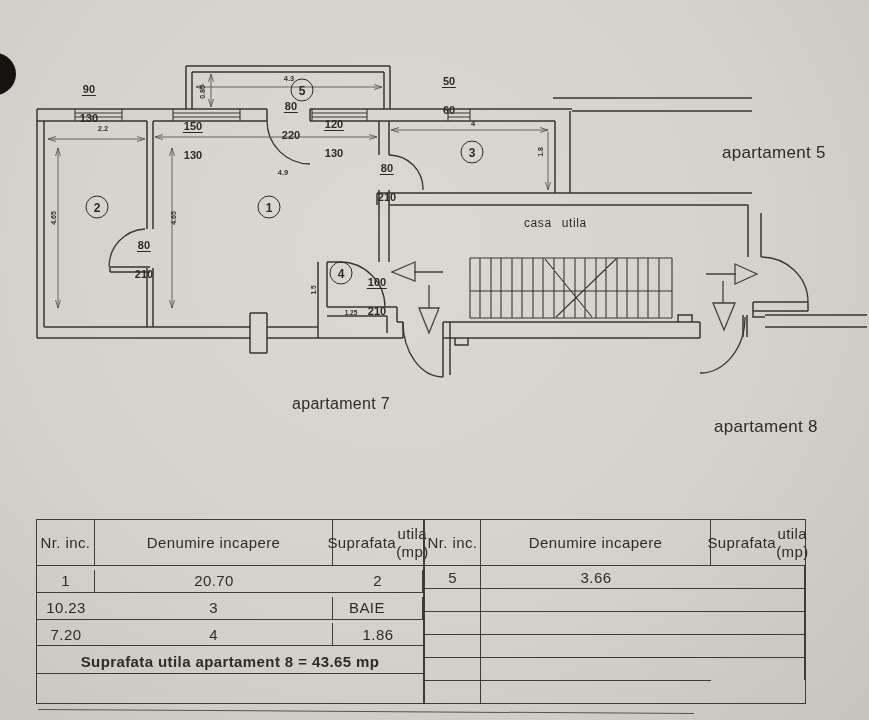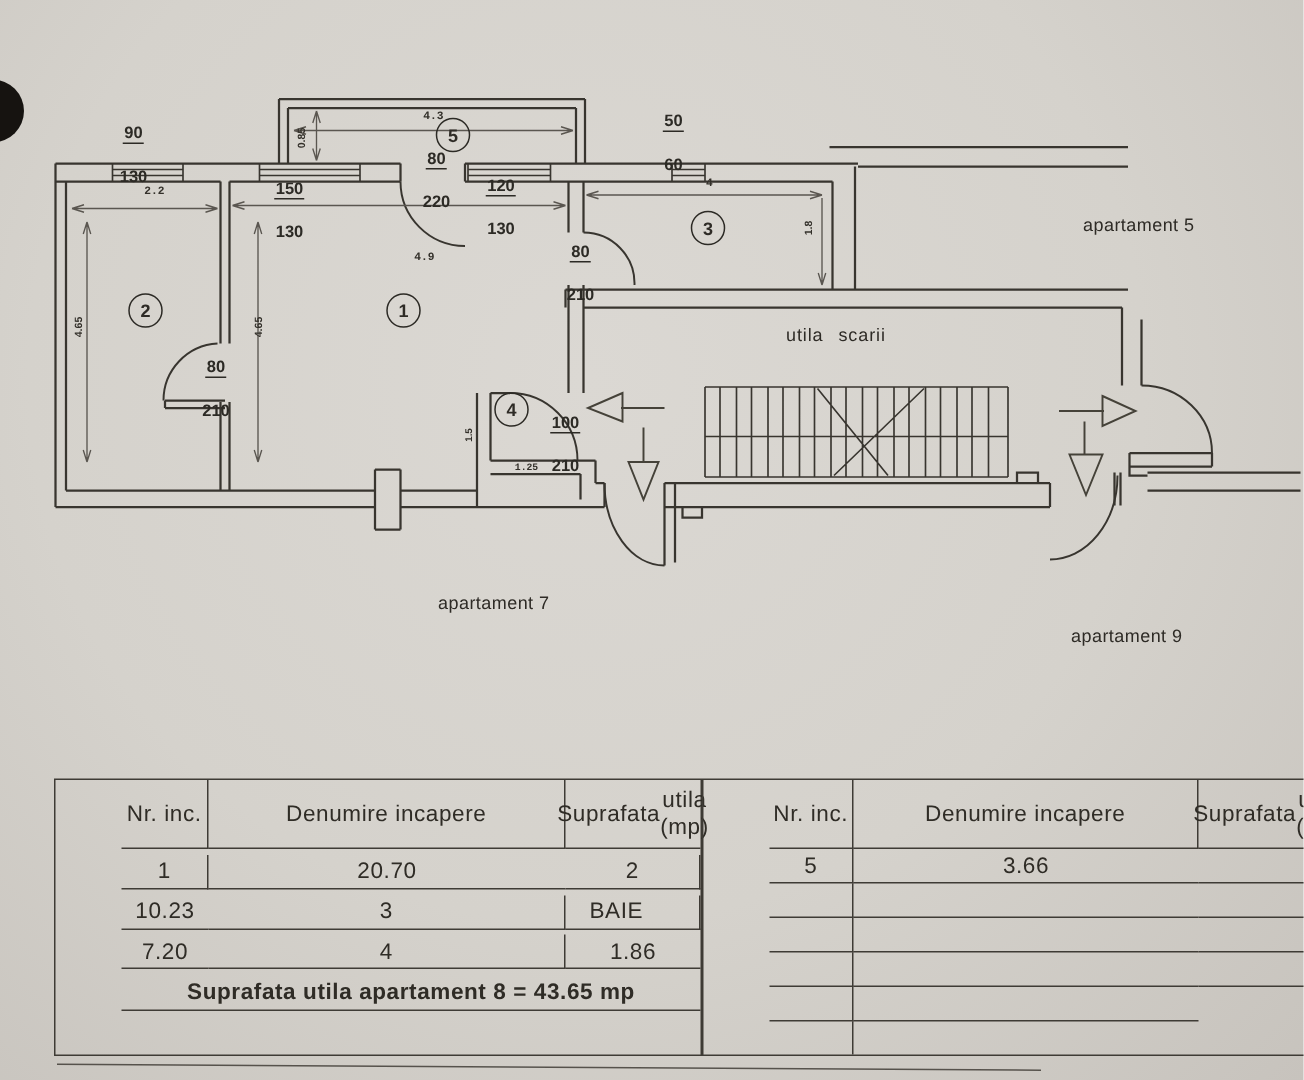--- a/index.html
+++ b/index.html
@@ -8,34 +8,34 @@
     font-family:"Liberation Sans", sans-serif;
     background:radial-gradient(ellipse at 45% 35%, #dbd8d3 0%, #d5d2cc 55%, #c7c3bd 100%);
     color:#2e2b26;
   }
   .abs{position:absolute;}
   
   .fr{position:absolute;text-align:center;font-size:11px;font-weight:700;line-height:1.1;
       color:#2c2a25;transform:translate(-50%,0);white-space:nowrap;}
   .fr .t{display:inline-block;border-bottom:1px solid #2c2a25;padding:0 1px;}
   .fr .b{display:block;margin-top:16px;}
-  .dim{position:absolute;font-size:7.5px;font-weight:700;color:#33302a;transform:translate(-50%,-50%);white-space:nowrap;font-family:Liberation Mono, monospace;}
+  .dim{position:absolute;font-size:7.5px;font-weight:700;color:#33302a;transform:translate(-50%,-50%);white-space:nowrap;}
   .dim.small{font-size:6.5px;}
   .vdim{position:absolute;font-size:7px;font-weight:700;color:#33302a;
         transform:translate(-50%,-50%) rotate(-90deg);white-space:nowrap;}
   .vdim.small{font-size:6.5px;}
   .circ{position:absolute;width:21px;height:21px;border:1.4px solid #2c2a25;border-radius:50%;
         display:flex;align-items:center;justify-content:center;font-size:12px;font-weight:600;
         transform:translate(-50%,-50%);background:transparent;}
-  .biglbl{position:absolute;font-size:12px;color:#2e2b26;letter-spacing:.3px;white-space:nowrap;}
+  .biglbl{position:absolute;font-size:17px;color:#2e2b26;letter-spacing:.3px;white-space:nowrap;}
   .casalbl{position:absolute;font-size:12px;color:#2e2b26;letter-spacing:.6px;word-spacing:6px;white-space:nowrap;}
   .hole{position:absolute;left:-26px;top:53px;width:42px;height:42px;border-radius:50%;background:#161310;}
   
   .tables{position:absolute;left:36px;top:519px;display:flex;}
-  .tbl{display:grid;border:1.7px solid #3e3b35;background:transparent;padding-left:44px;}
+  .tbl{display:grid;border:1.7px solid #3e3b35;background:transparent;}
   .tbl-l{grid-template-columns:58px 238px 90px;}
   .tbl-r{grid-template-columns:56px 230px 94px;}
   .c{border-right:1.4px solid #3e3b35;border-bottom:1.4px solid #3e3b35;
      display:flex;align-items:center;justify-content:center;
      font-size:15px;color:#2f2c26;letter-spacing:.4px;}
   .c.last{border-right:none;}
   .c.hdr{height:45px;text-align:center;line-height:1.15;}
   .c.hdr.wrap{flex-direction:row;}
   .c.row{height:22px;}
   .c.name{justify-content:flex-start;padding-left:16px;}
@@ -153,24 +153,24 @@
       <span>3</span>
     </div>
   <div class="circ" style="left:341px;top:273px;">
       <span>4</span>
     </div>
   <div class="circ" style="left:302px;top:90px;">
       <span>5</span>
     </div>
 
   
-  <div class="casalbl" style="left:524px;top:216px;">utila scarii</div>
+  <div class="casalbl" style="left:524px;top:216px;">casa utila</div>
   <div class="biglbl" style="left:722px;top:143px;">apartament 5</div>
-  <div class="biglbl" style="left:292px;top:395px;font-size:12px;">apartament 7</div>
-  <div class="biglbl" style="left:714px;top:417px;">apartament 9</div>
+  <div class="biglbl" style="left:292px;top:395px;font-size:16px;">apartament 7</div>
+  <div class="biglbl" style="left:714px;top:417px;">apartament 8</div>
 </div>
 
 <div class="tables">
 
   <div class="tbl tbl-l">
     <div class="c hdr">Nr. inc.</div>
     <div class="c hdr">Denumire incapere</div>
     <div class="c hdr wrap last">
       <span>Suprafata</span>
       <span>utila (mp)</span>

